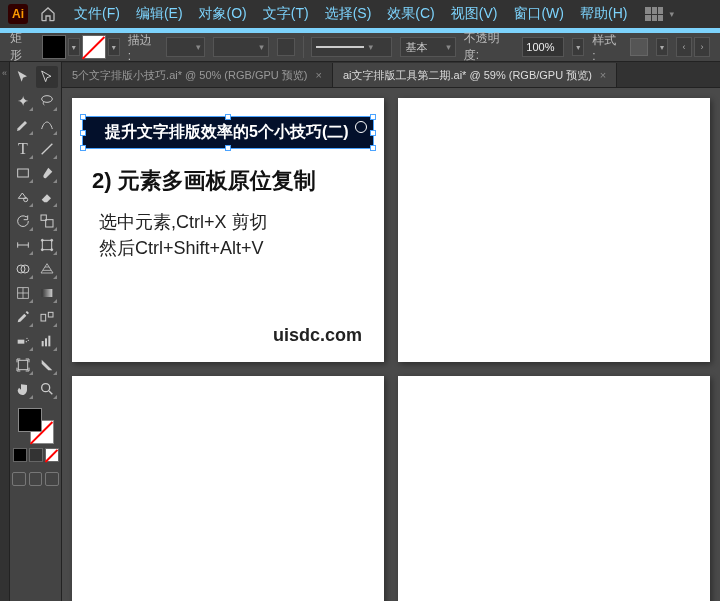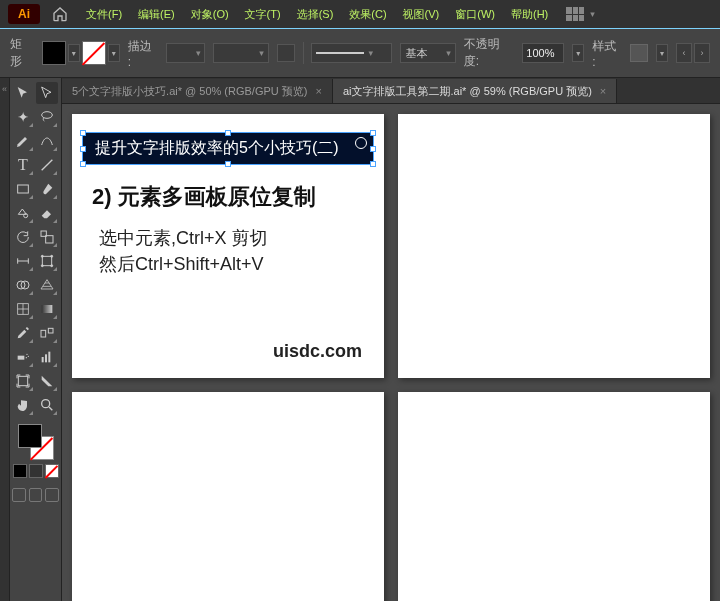--- a/index.html
+++ b/index.html
@@ -1,25 +1,25 @@
 <!DOCTYPE html>
 <html><head>
 <meta charset="utf-8">
 <style>
 * { margin: 0; padding: 0; box-sizing: border-box; font-family: "Microsoft YaHei", sans-serif; }
 body { background: #323232; width: 720px; height: 601px; overflow: hidden; color: #ccc; font-size: 11px; }
 
 .topbar { height: 28px; background: #323232; display: flex; align-items: center; padding: 0 8px; gap: 4px; }
-.app-logo { width: 32px; height: 20px; background: #310000; color: #ff9a00; display: flex; align-items: center; justify-content: center; font-weight: bold; border-radius: 3px; font-size: 12px; }
+.app-logo { width: 20px; height: 20px; background: #310000; color: #ff9a00; display: flex; align-items: center; justify-content: center; font-weight: bold; border-radius: 3px; font-size: 12px; }
 .home-icon { width: 16px; height: 16px; color: #ccc; margin: 0 8px; }
-.menu-item { padding: 4px 6px; color: #bef264; cursor: pointer; font-size: 11px; }
+.menu-item { padding: 4px 6px; color: #7dd3fc; cursor: pointer; font-size: 14px; }
 .app-switcher { width: 18px; height: 14px; margin-left: 8px; display: grid; grid-template-columns: 1fr 1fr 1fr; gap: 1px; }
 .app-switcher div { background: #888; }
 
-.controlbar { height: 50px; background: #444; border-top: 1px solid #7dd3fc; border-bottom: 1px solid #222; display: flex; align-items: center; padding: 0 10px; gap: 8px; }
+.controlbar { height: 34px; background: #444; border-top: 5px solid #7dd3fc; border-bottom: 1px solid #222; display: flex; align-items: center; padding: 0 10px; gap: 8px; }
 .tool-label { color: #bbb; font-size: 12px; }
 .fill-stroke { display: flex; gap: 2px; align-items: center; }
 .swatch-black { width: 24px; height: 24px; background: #000; border: 1px solid #666; }
 .swatch-nostroke { width: 24px; height: 24px; background: #fff; border: 1px solid #666; position: relative; }
 .swatch-nostroke::after { content: ''; position: absolute; width: 140%; height: 2px; background: red; top: 50%; left: -20%; transform: rotate(-45deg); }
 .dd-tiny { width: 12px; height: 18px; background: #3a3a3a; border: 1px solid #555; display: flex; align-items: center; justify-content: center; }
 .dd-tiny::after { content: '▾'; font-size: 8px; color: #aaa; }
 .ctrl-dropdown { height: 20px; background: #3a3a3a; border: 1px solid #555; color: #ccc; font-size: 11px; padding: 0 4px; display: flex; align-items: center; gap: 4px; }
 .ctrl-dropdown.w40 { width: 40px; }
 .ctrl-dropdown.w56 { width: 56px; }
@@ -55,21 +55,21 @@
 
 .workspace { flex: 1; background: #0c4a6e; display: flex; flex-direction: column; }
 .tabstrip { height: 26px; background: #323232; display: flex; align-items: flex-end; border-bottom: 1px solid #222; }
 .doc-tab { height: 24px; padding: 0 10px; background: #383838; color: #999; display: flex; align-items: center; gap: 8px; font-size: 11px; border-right: 1px solid #222; }
 .doc-tab.active { background: #444; color: #ddd; }
 .tab-x { font-size: 11px; color: #888; }
 
 .canvas { flex: 1; background: #4a4a4a; position: relative; overflow: hidden; padding: 10px 10px 0 10px; display: grid; grid-template-columns: 1fr 1fr; grid-template-rows: 264px 264px; gap: 14px; }
 .artboard { background: #fff; box-shadow: 2px 2px 6px rgba(0,0,0,0.4); position: relative; }
 
-.title-box { position: absolute; top: 18px; left: 10px; right: 10px; background: #03102b; color: #fff; padding: 5px 12px; font-size: 16px; font-weight: normal; border: 1px solid #4aa3ff; }
+.title-box { position: absolute; top: 18px; left: 10px; right: 10px; background: #03102b; color: #fff; padding: 5px 22px; font-size: 16px; font-weight: bold; border: 1px solid #4aa3ff; }
 .sel-handle { position: absolute; width: 6px; height: 6px; background: #fff; border: 1px solid #4aa3ff; }
 .h-tl{top:-3px;left:-3px}.h-tr{top:-3px;right:-3px}.h-bl{bottom:-3px;left:-3px}.h-br{bottom:-3px;right:-3px}
 .h-tm{top:-3px;left:50%;margin-left:-3px}.h-bm{bottom:-3px;left:50%;margin-left:-3px}
 .h-ml{top:50%;left:-3px;margin-top:-3px}.h-mr{top:50%;right:-3px;margin-top:-3px}
 .sel-rot { position:absolute; top:4px; right:6px; width:12px; height:12px; border:1px solid #fff; border-radius:50%; }
 
 .ab-heading { position:absolute; top:68px; left:20px; font-size: 22px; font-weight: bold; color: #111; }
 .ab-line { position:absolute; left:27px; font-size: 18px; color: #222; }
 .ab-footer { position:absolute; bottom:16px; right:22px; font-size: 18px; font-weight: bold; color: #222; }
 

